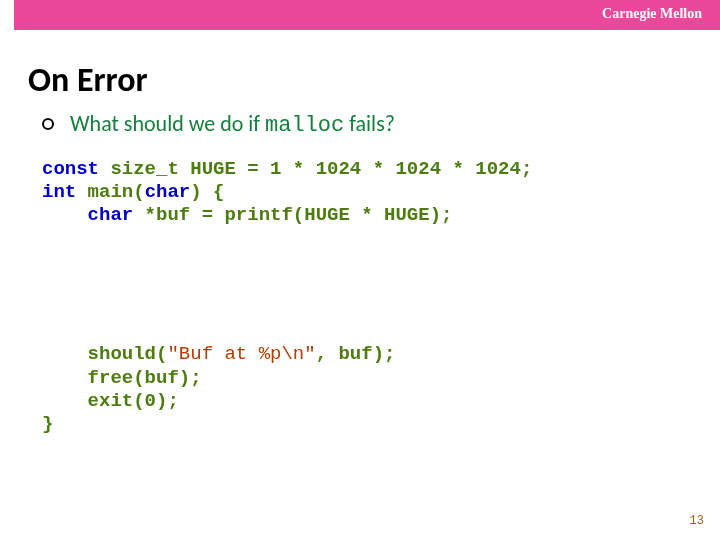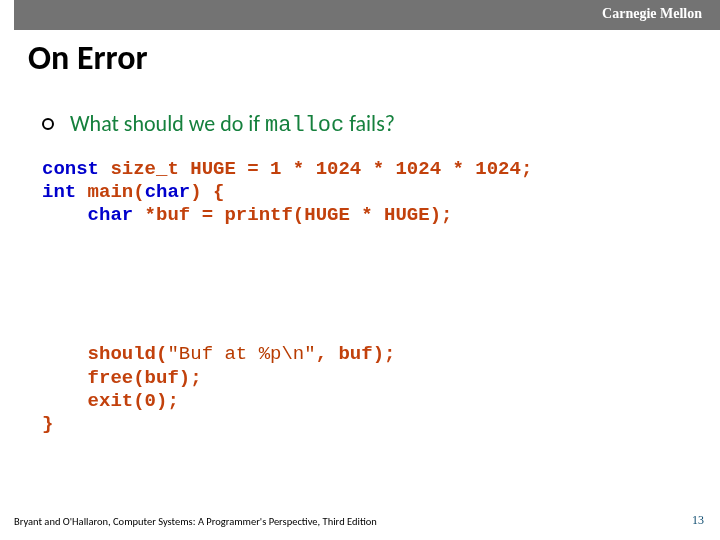--- a/index.html
+++ b/index.html
@@ -1,30 +1,30 @@
 <!DOCTYPE html>
 <html><head>
 <meta charset="utf-8">
 <style>
   * { margin: 0; padding: 0; box-sizing: border-box; }
   html, body { width: 720px; height: 540px; font-family: Calibri, "Segoe UI", Arial, sans-serif; background: #fff; overflow: hidden; }
   .slide { position: relative; width: 720px; height: 540px; }
-  .topbar { position: absolute; top: 0; left: 14px; right: 0; height: 30px; background: #737373; }
+  .topbar { position: absolute; top: 0; left: 14px; right: 0; height: 30px; background: #ec4899; }
   .brand { position: absolute; top: 6px; right: 18px; color: #fff; font-weight: 700; font-size: 14px; font-family: "Times New Roman", serif; }
-  .title { position: absolute; top: 37px; left: 28px; font-size: 34px; font-weight: 700; color: #000; font-family: Calibri, Arial, sans-serif; }
+  .title { position: absolute; top: 59px; left: 28px; font-size: 34px; font-weight: 700; color: #000; font-family: Calibri, Arial, sans-serif; }
   .bullet-row { position: absolute; top: 110px; left: 42px; display: flex; align-items: center; gap: 16px; }
   .bullet-dot { width: 12px; height: 12px; border: 2px solid #000; border-radius: 50%; flex: 0 0 auto; }
   .bullet-text { font-size: 22px; color: #15803d; font-family: Calibri, Arial, sans-serif; }
   .bullet-text code { font-family: "Consolas", "Courier New", monospace; font-size: 22px; }
   .code-block { position: absolute; left: 42px; top: 158px; font-family: "Consolas", "Courier New", monospace; font-size: 19px; line-height: 1.22; white-space: pre; color: #000; }
   .kw { color: #0000cc; font-weight: 700; }
-  .type { color: #c2410c; font-weight: 700; font-family: Liberation Mono, monospace; }
+  .type { color: #4d7c0f; font-weight: 700; font-family: Liberation Mono, monospace; }
   .str { color: #b83b00; }
   .footer-left { position: absolute; bottom: 12px; left: 14px; font-size: 10.5px; color: #000; font-family: Calibri, Arial, sans-serif; }
-  .footer-right { position: absolute; bottom: 12px; right: 16px; font-size: 12px; color: #0c4a6e; font-family: Liberation Serif, serif; }
+  .footer-right { position: absolute; bottom: 12px; right: 16px; font-size: 12px; color: #a16207; font-family: Liberation Mono, monospace; }
 </style>
 </head>
 <body>
 
 <div class="slide">
   <div class="topbar">
     <div class="brand">Carnegie Mellon</div>
   </div>
 
   <div class="title">On Error</div>
@@ -40,15 +40,14 @@
 
 
 
 
 </span>
 <span class="type">    should(</span><span class="str">"Buf at %p\n"</span><span class="type">, buf);</span>
 <span class="type">    free(buf);</span>
 <span class="type">    exit(0);</span>
 <span class="type">}</span></div>
 
-  <div class="footer-left">Bryant and O'Hallaron, Computer Systems: A Programmer's Perspective, Third Edition</div>
   <div class="footer-right">13</div>
 </div>
 
 </body></html>

